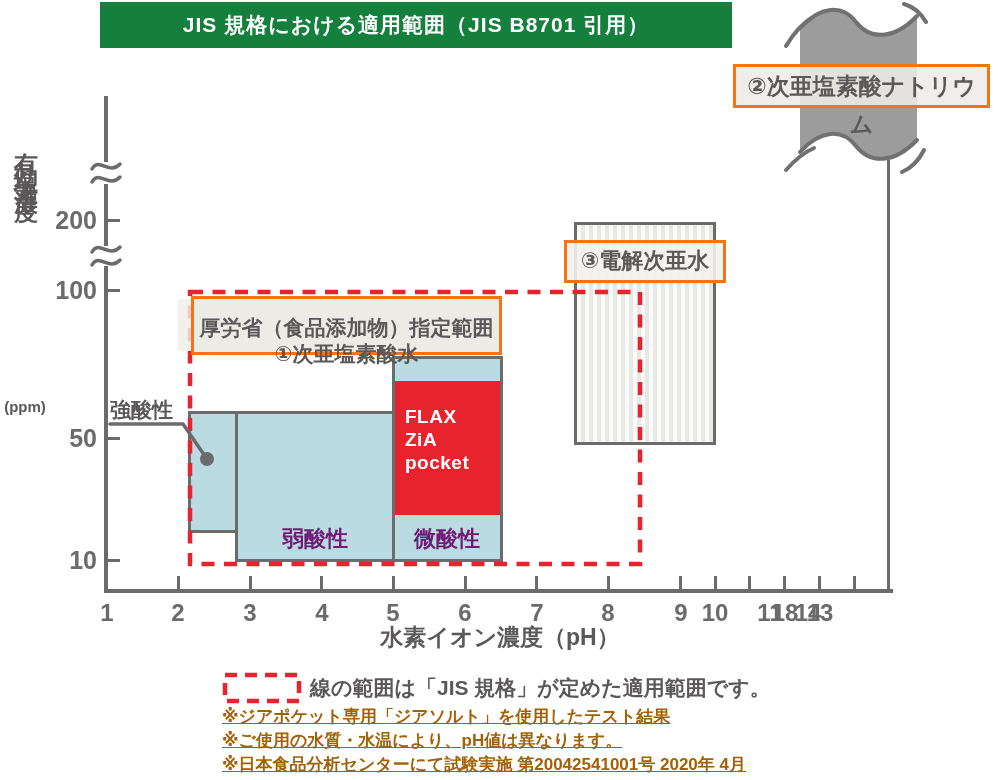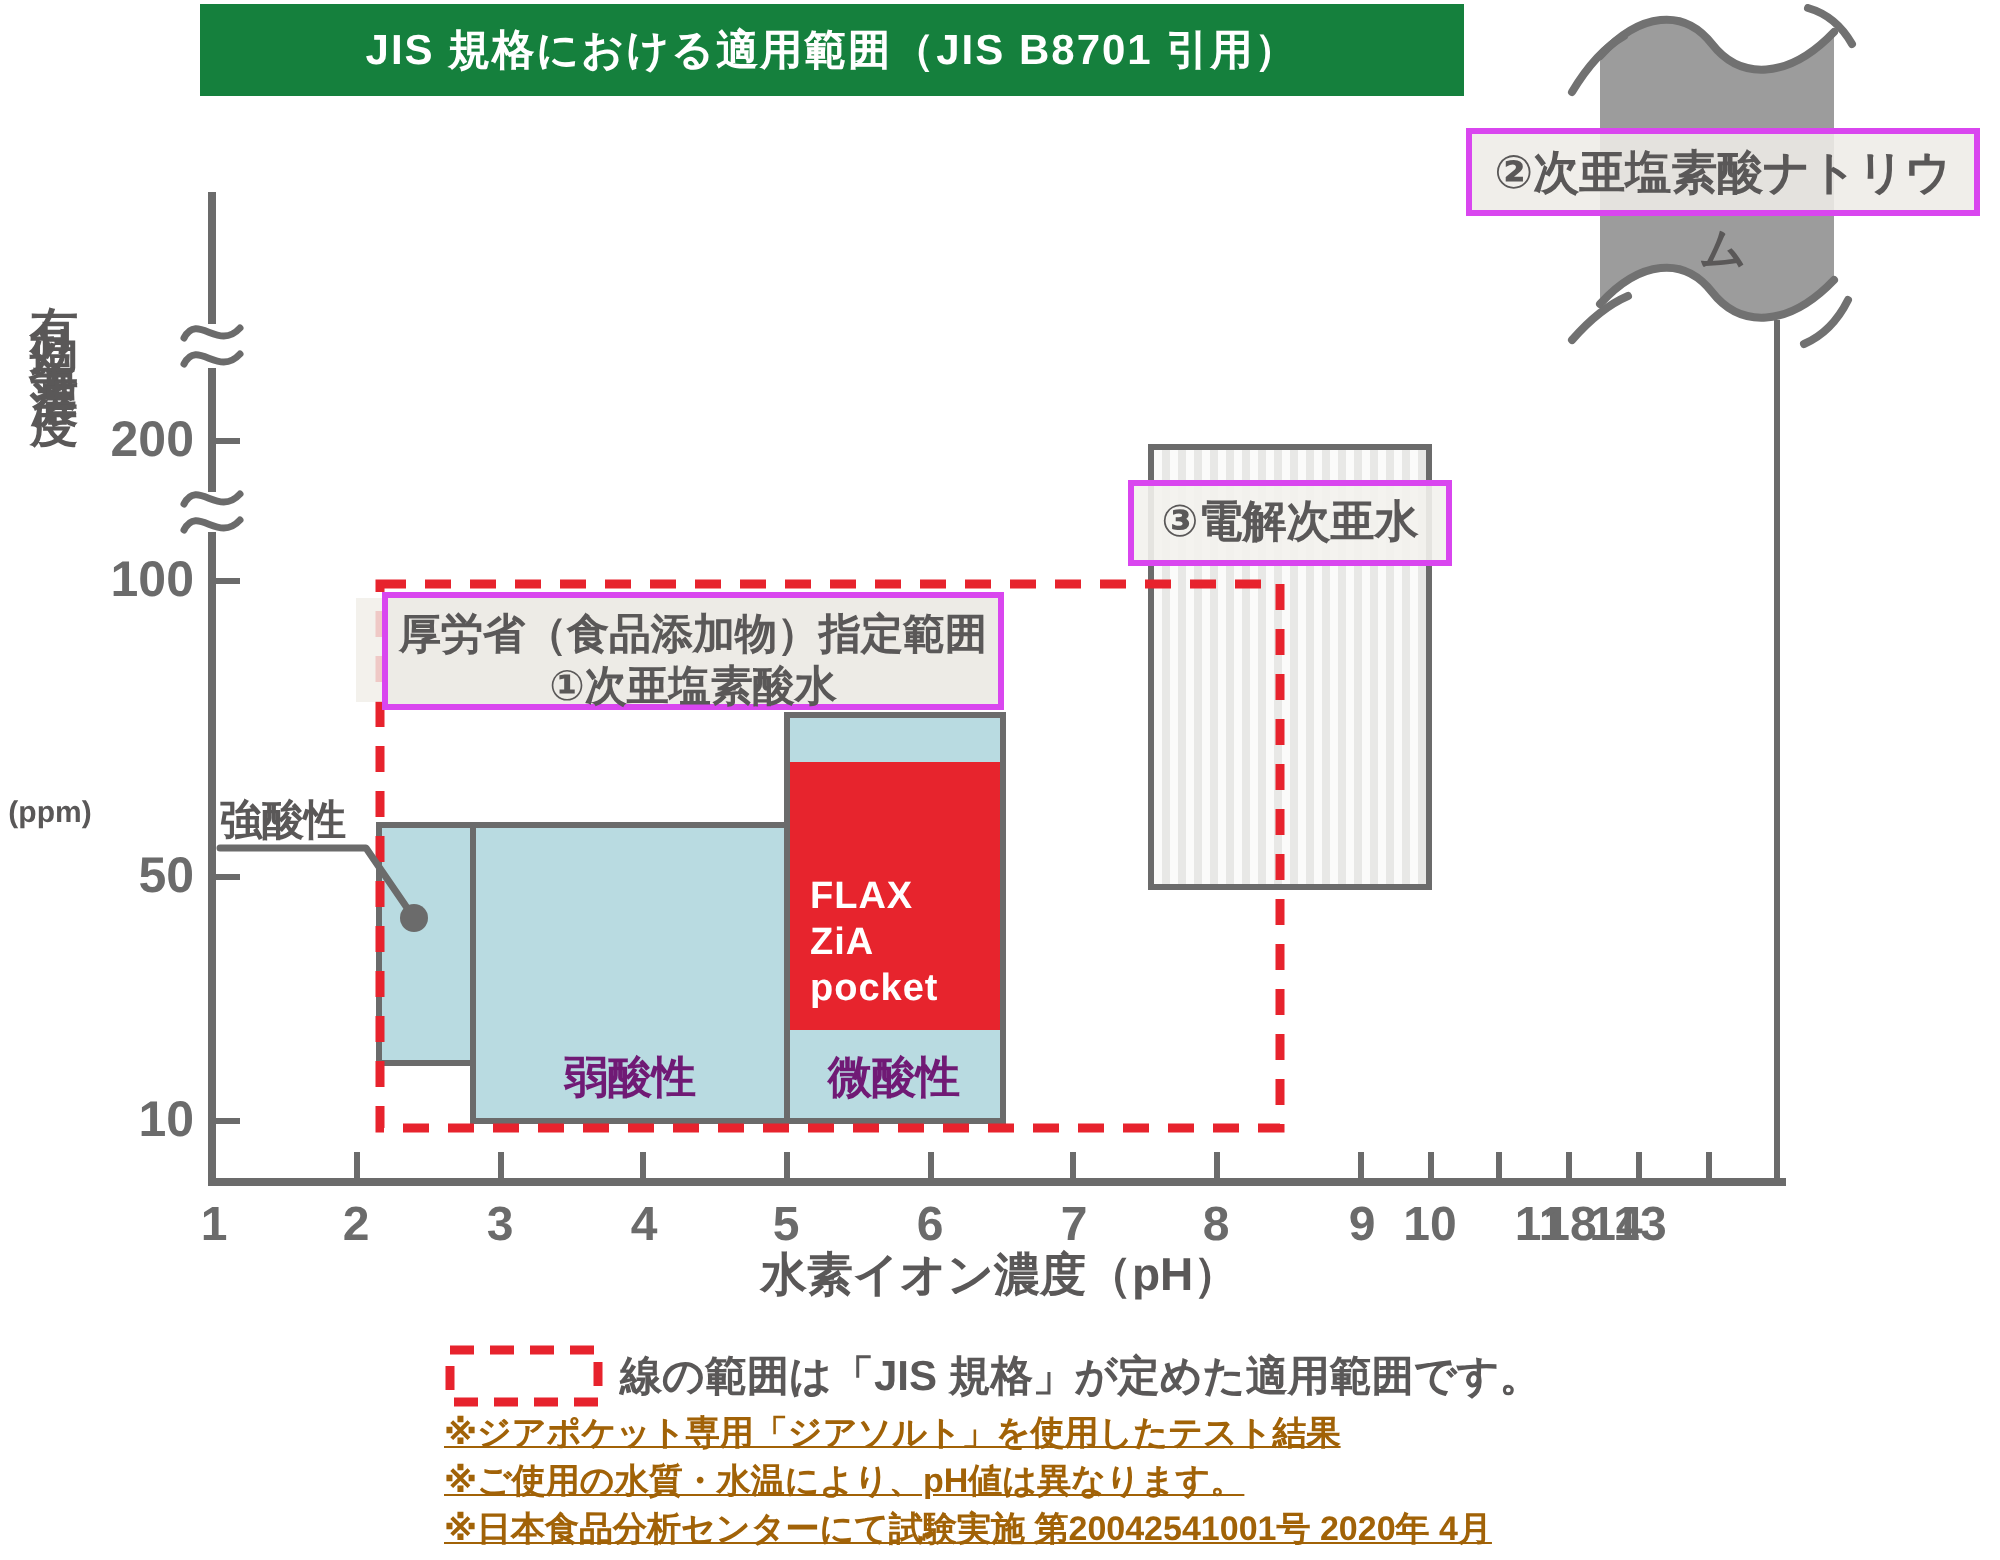--- a/index.html
+++ b/index.html
@@ -18,28 +18,28 @@
   .xtick-label{width:40px;text-align:center;font-size:24px;font-weight:bold;color:#6b6b6b;top:599px;z-index:1;}
   .y-title{left:10px;top:134px;writing-mode:vertical-rl;text-orientation:upright;
     font-size:24px;font-weight:bold;color:#5a5858;letter-spacing:9px;z-index:1;}
   .y-unit{left:0px;top:398px;width:50px;text-align:center;font-size:15px;font-weight:bold;color:#5a5858;z-index:1;}
   .x-title{left:340px;top:622px;width:320px;text-align:center;font-size:23px;font-weight:bold;color:#5a5858;z-index:1;}
   
   .blue-box{background:#b9dbe1;border:3px solid #6b6b6b;z-index:3;box-sizing:border-box;}
   .region-label{font-size:22px;font-weight:bold;color:#701a75;text-align:center;z-index:4;}
   .flax-box{left:395px;top:381px;width:105px;height:134px;background:#e7242d;z-index:4;
     color:#ffffff;font-size:19px;font-weight:bold;line-height:23px;letter-spacing:0.5px;
-    padding:56px 0 0 10px;box-sizing:border-box;}
+    padding:24px 0 0 10px;box-sizing:border-box;}
   
   .striped-band{left:574px;top:222px;width:142px;height:223px;border:3px solid #6b6b6b;box-sizing:border-box;
     background:repeating-linear-gradient(to right,#fbfbfa 0 4px,#e8e8e6 4px 8px);z-index:2;}
   
-  .plate{background:#edebe6;border:3px solid #d946ef;box-sizing:border-box;color:#5a5858;
+  .plate{background:#edebe6;border:3px solid #f97316;box-sizing:border-box;color:#5a5858;
     font-weight:bold;text-align:center;z-index:6;}
-  .moh-plate{left:191px;top:296px;width:311px;height:59px;font-size:21px;line-height:26px;padding-top:6px;}
+  .moh-plate{left:191px;top:296px;width:311px;height:59px;font-size:21px;line-height:26px;padding-top:16px;}
   .moh-sliver{left:178px;top:299px;width:15px;height:52px;background:rgba(240,238,232,0.82);z-index:6;}
   .elec-plate{left:564px;top:240px;width:162px;height:43px;font-size:22px;line-height:36px;
     background:rgba(243,242,237,0.9);}
   .naocl-plate{left:733px;top:64px;width:257px;height:44px;font-size:23px;line-height:38px;
     background:rgba(238,236,231,0.88);}
   .strong-acid-label{left:110px;top:396px;font-size:21px;font-weight:bold;color:#5a5858;z-index:7;}
   
   .legend-text{left:310px;top:674px;font-size:21px;font-weight:bold;color:#5a5858;z-index:8;}
   .notes{left:222px;top:705px;font-size:17px;font-weight:bold;color:#a16207;line-height:24px;z-index:8;text-decoration:underline;}
   svg{display:block;}

